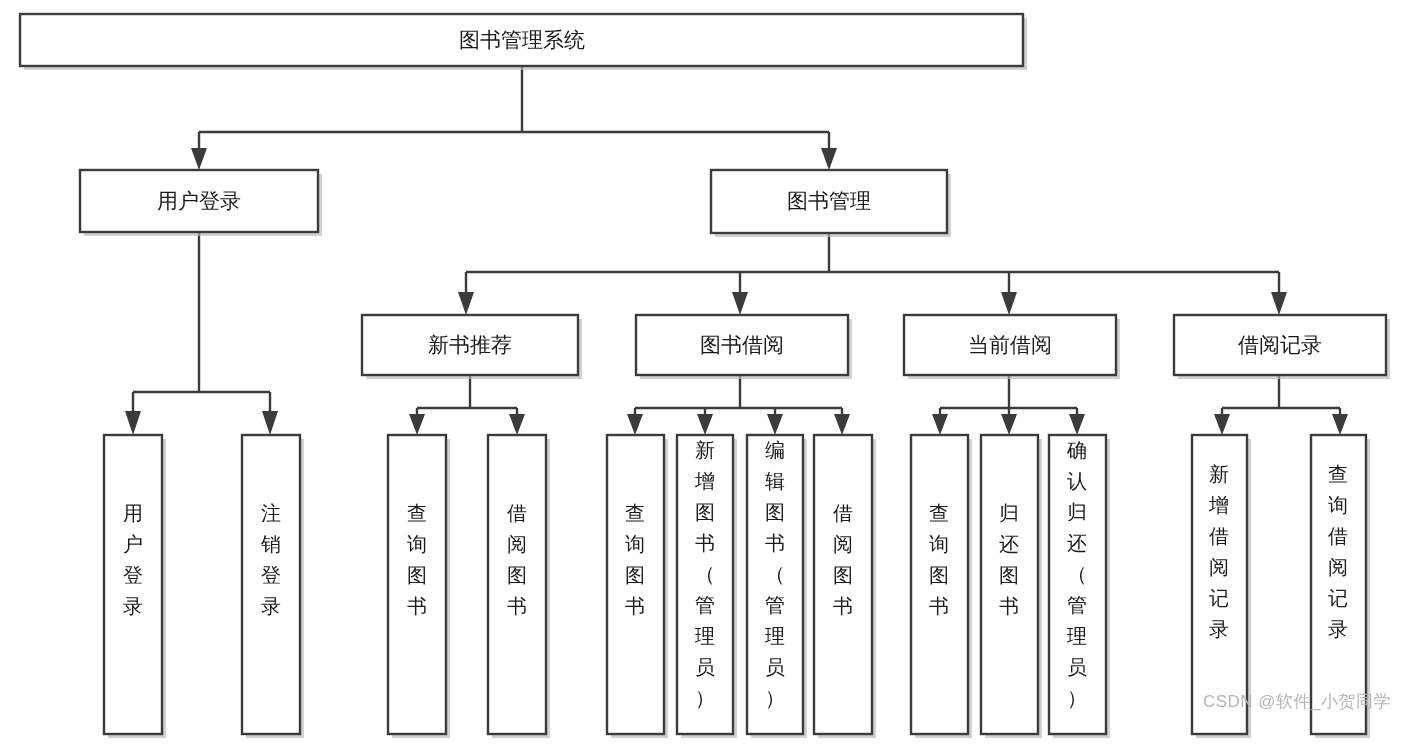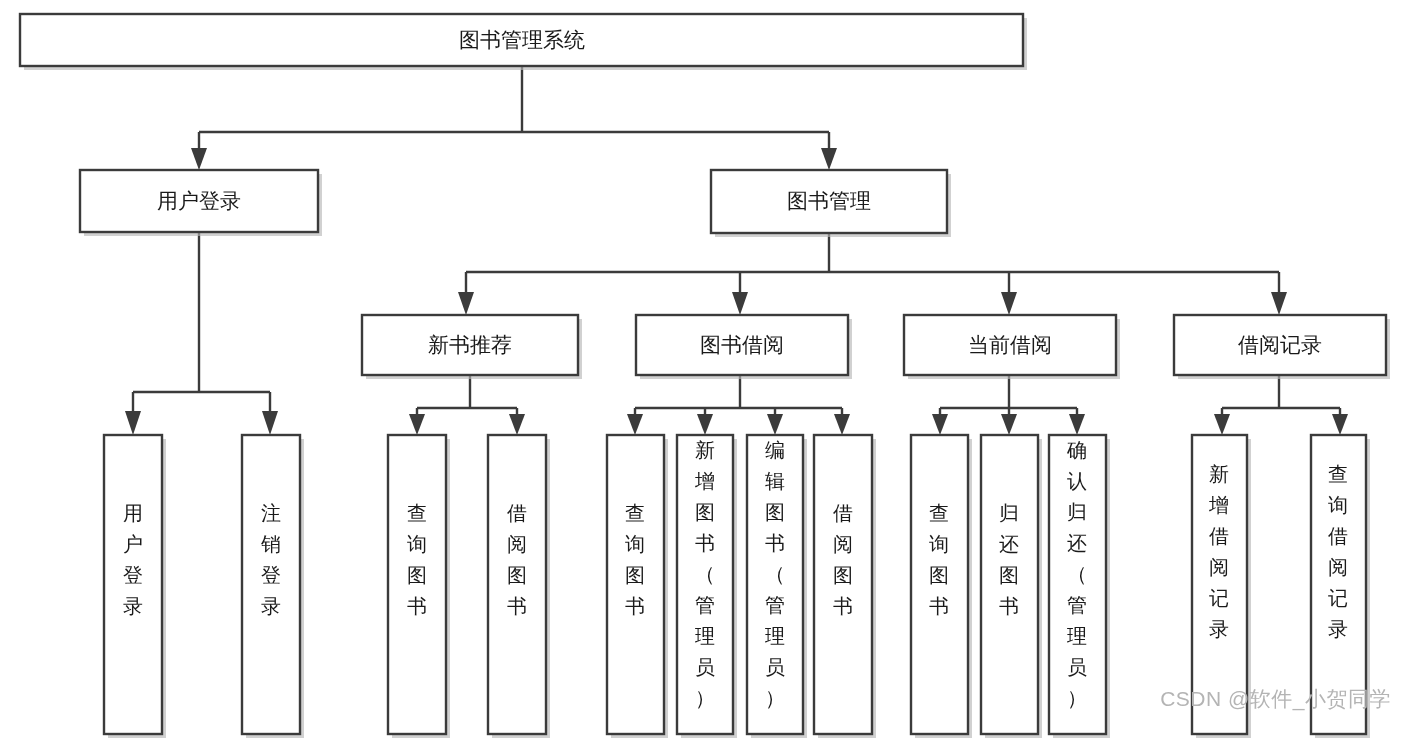--- a/index.html
+++ b/index.html
@@ -57,21 +57,21 @@
     font-family: "Liberation Sans", sans-serif;
     font-size: 20px;
     fill: #1a1a1a;
     text-anchor: middle;
   }
   .watermark {
     position: absolute;
     right: 14px;
     bottom: 8px;
     font-family: "Liberation Sans", sans-serif;
-    font-size: 21px;
+    font-size: 17px;
     color: #b4b4b4;
     letter-spacing: 0.5px;
     white-space: nowrap;
     user-select: none;
   }
 </style>
 </head>
 <body>
 
 <div id="diagram-root">

